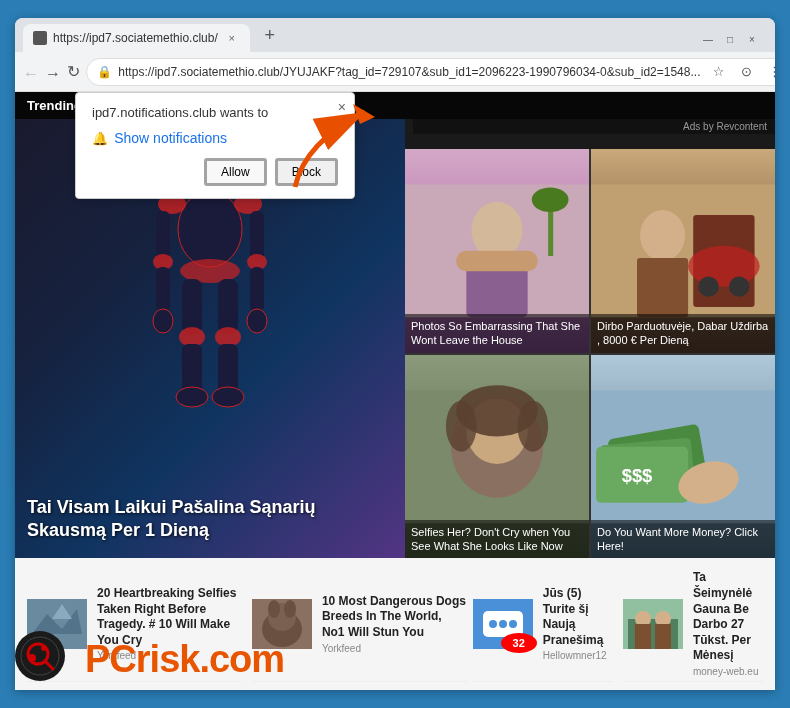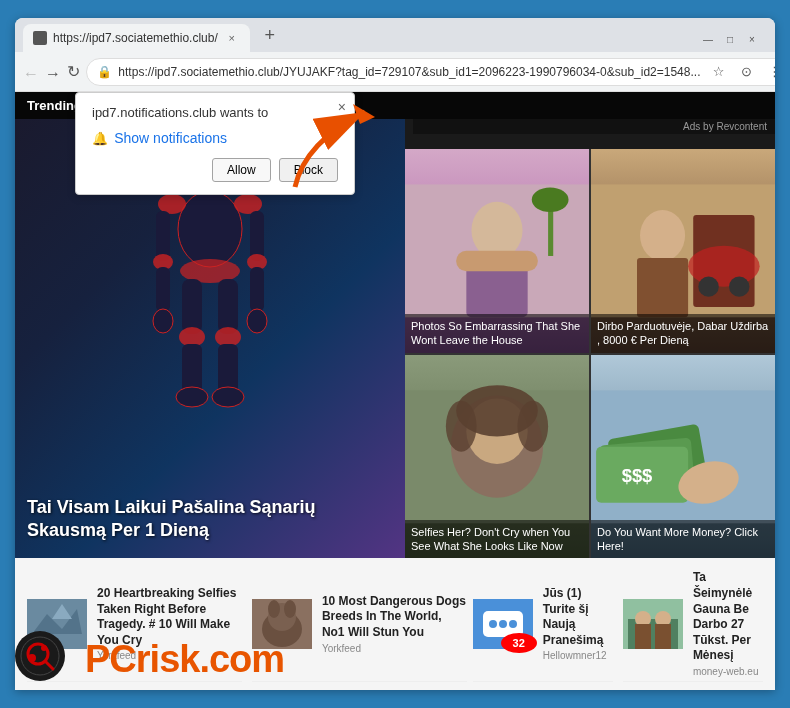--- a/index.html
+++ b/index.html
@@ -228,21 +228,21 @@
     }
 
     .popup-buttons {
       display: flex;
       justify-content: flex-end;
       gap: 8px;
     }
 
     .popup-btn {
       padding: 4px 14px;
-      border: 1px solid #a3a3a3;
+      border: 3px solid #a3a3a3;
       border-radius: 3px;
       font-size: 12px;
       cursor: pointer;
       background: #f8f8f8;
     }
     .popup-btn.block {
       background: #f0f0f0;
     }
 
     
@@ -711,21 +711,21 @@
               <svg width="60" height="50" viewBox="0 0 60 50">
                 <rect width="60" height="50" fill="#4a90d9"></rect>
                 <rect x="10" y="12" width="40" height="26" rx="5" fill="white"></rect>
                 <circle cx="20" cy="25" r="4" fill="#4a90d9"></circle>
                 <circle cx="30" cy="25" r="4" fill="#4a90d9"></circle>
                 <circle cx="40" cy="25" r="4" fill="#4a90d9"></circle>
               </svg>
               <div class="msg-badge">32</div>
             </div>
             <div class="bottom-info">
-              <div class="bottom-title">Jūs (1) Turite šį Naują Pranešimą</div>
+              <div class="bottom-title">Jūs (5) Turite šį Naują Pranešimą</div>
               <div class="bottom-source">Hellowmner12</div>
             </div>
           </div>
 
           <div class="bottom-row" style="flex:1;">
             <div class="bottom-thumb thumb-family">
               <svg width="60" height="50" viewBox="0 0 60 50">
                 <rect width="60" height="50" fill="#90c0a0"></rect>
                 <rect x="5" y="20" width="50" height="30" fill="#508060"></rect>
                 <ellipse cx="20" cy="20" rx="8" ry="8" fill="#d4b08a"></ellipse>

